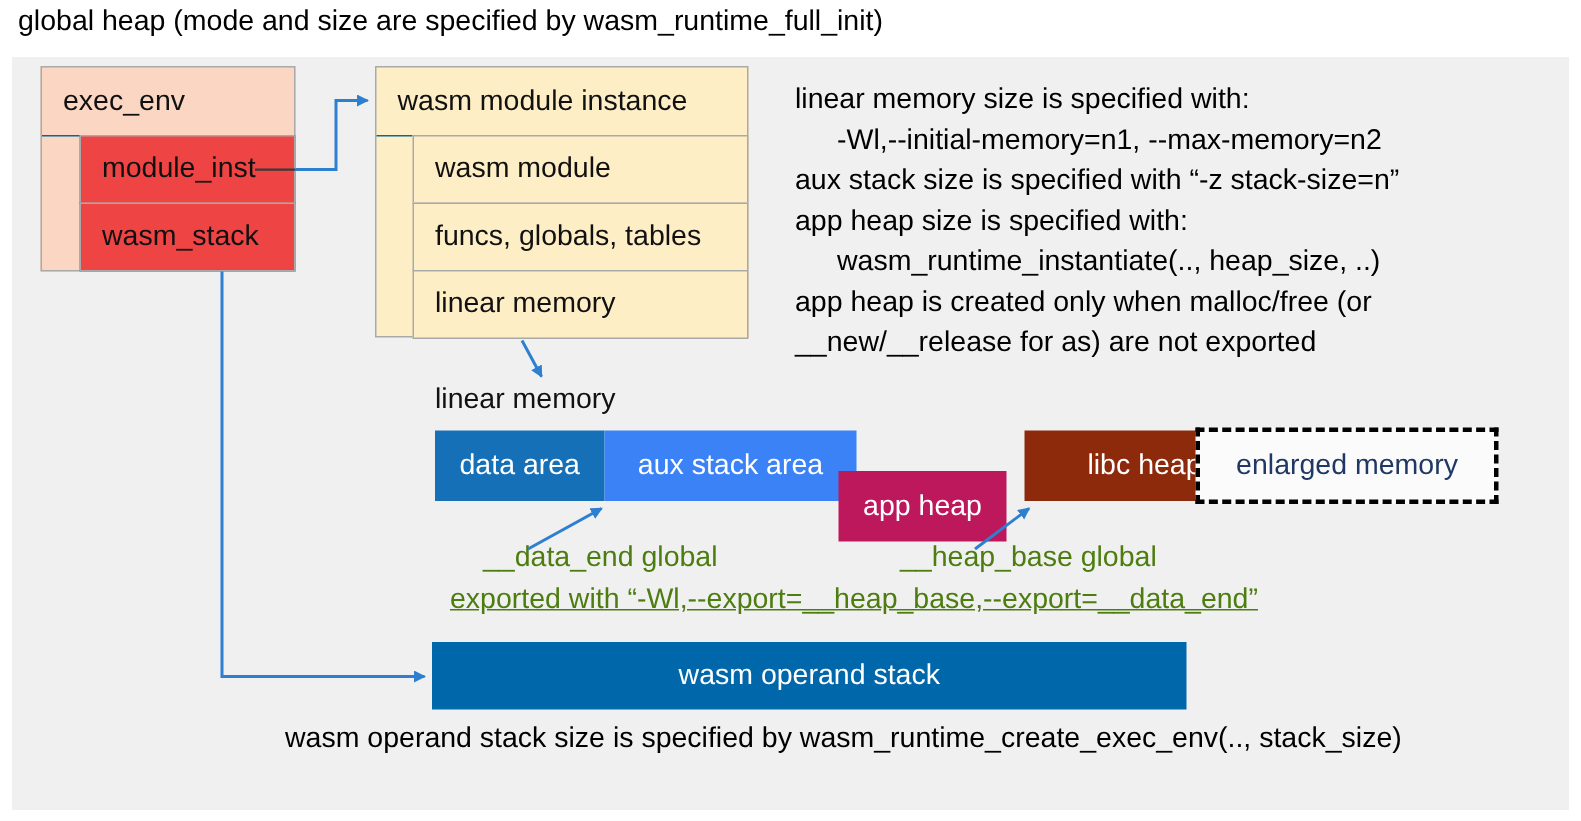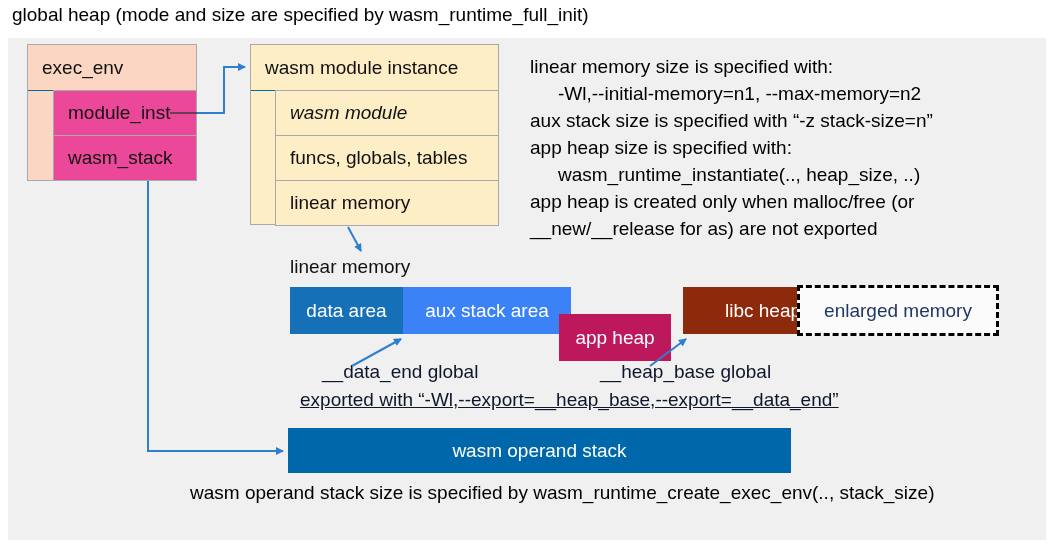--- a/index.html
+++ b/index.html
@@ -27,25 +27,25 @@
   .exec-env { left: 27px; top: 44px; width: 170px; height: 137px; background: #fbd6c2; }
   .mod-inst-box { left: 250px; top: 44px; width: 249px; height: 181px; background: #fdeec6; }
   .sbox-header {
     height: 46px; line-height: 46px; padding-left: 14px;
     font-size: 19px; border-bottom: 1px solid #0369a1; white-space: nowrap;
   }
   .srow {
     position: absolute; border: 1px solid #a9a9a9;
     font-size: 19px; padding-left: 14px; white-space: nowrap;
   }
-  .exec-env .srow { left: 25px; width: 144px; height: 46px; line-height: 44px; background: #ec4899; }
+  .exec-env .srow { left: 25px; width: 144px; height: 46px; line-height: 44px; background: #ef4444; }
   .exec-env .srow.r0 { top: 45px; }
   .exec-env .srow.r1 { top: 90px; }
   .mod-inst-box .srow { left: 24px; width: 224px; height: 46px; line-height: 44px; background: #fdeec6; }
-  .mod-inst-box .srow.r0 { top: 45px; font-style: italic; }
+  .mod-inst-box .srow.r0 { top: 45px; }
   .mod-inst-box .srow.r1 { top: 90px; }
   .mod-inst-box .srow.r2 { top: 135px; }
   
   .notes {
     position: absolute; left: 530px; top: 53px; width: 512px;
     font-size: 19px; line-height: 27px; color: #000;
   }
   .notes .line { white-space: nowrap; }
   .notes .indent { padding-left: 28px; }
   
@@ -59,21 +59,21 @@
   .seg-aux   { left: 403px; width: 168px; background: #3b82f6; }
   .seg-app   { left: 559px; width: 112px; background: #be185d; margin-top: 27px; }
   .seg-libc  { left: 683px; width: 120px; background: #8e2a0c; padding-left: 40px; }
   .seg-enlarged {
     position: absolute; left: 797px; top: 285px; width: 202px; height: 51px;
     background: #fbfbfb; border: 3px dashed #000;
     color: #1f3864; font-size: 19px; text-align: center; line-height: 45px;
     white-space: nowrap;
   }
   
-  .anno { position: absolute; font-size: 19px; color: #0f172a; white-space: nowrap; }
+  .anno { position: absolute; font-size: 19px; color: #4d7c0f; white-space: nowrap; }
   .anno-data-end { left: 322px; top: 361px; }
   .anno-heap-base { left: 600px; top: 361px; }
   .anno-exported { left: 300px; top: 389px; text-decoration: underline; }
   
   .operand-bar {
     position: absolute; left: 288px; top: 428px; width: 503px; height: 45px;
     background: #0067ab; color: #fff; font-size: 19px;
     text-align: center; line-height: 45px; white-space: nowrap;
   }
   .bottom-caption {

